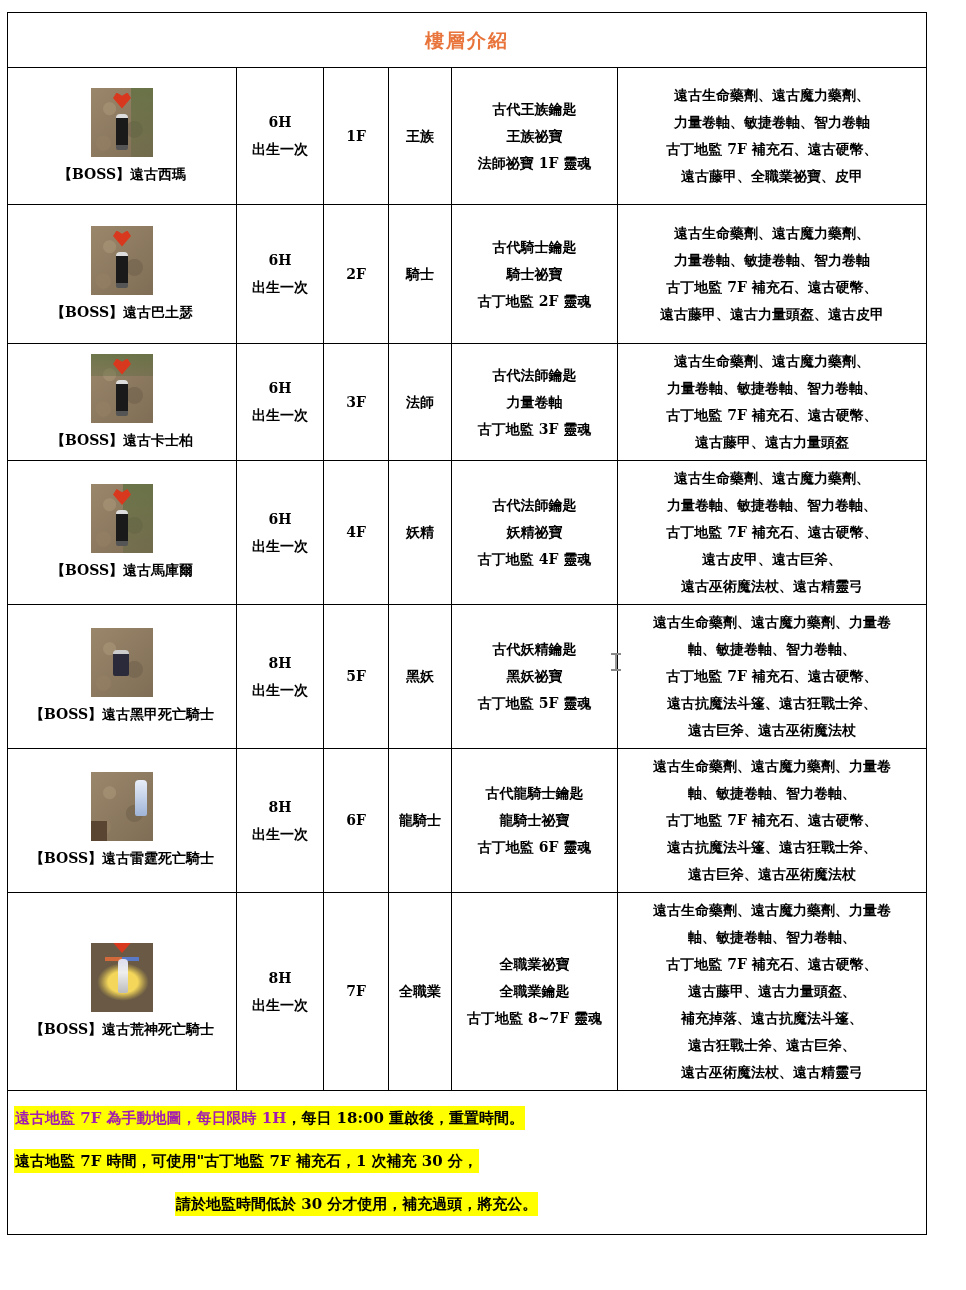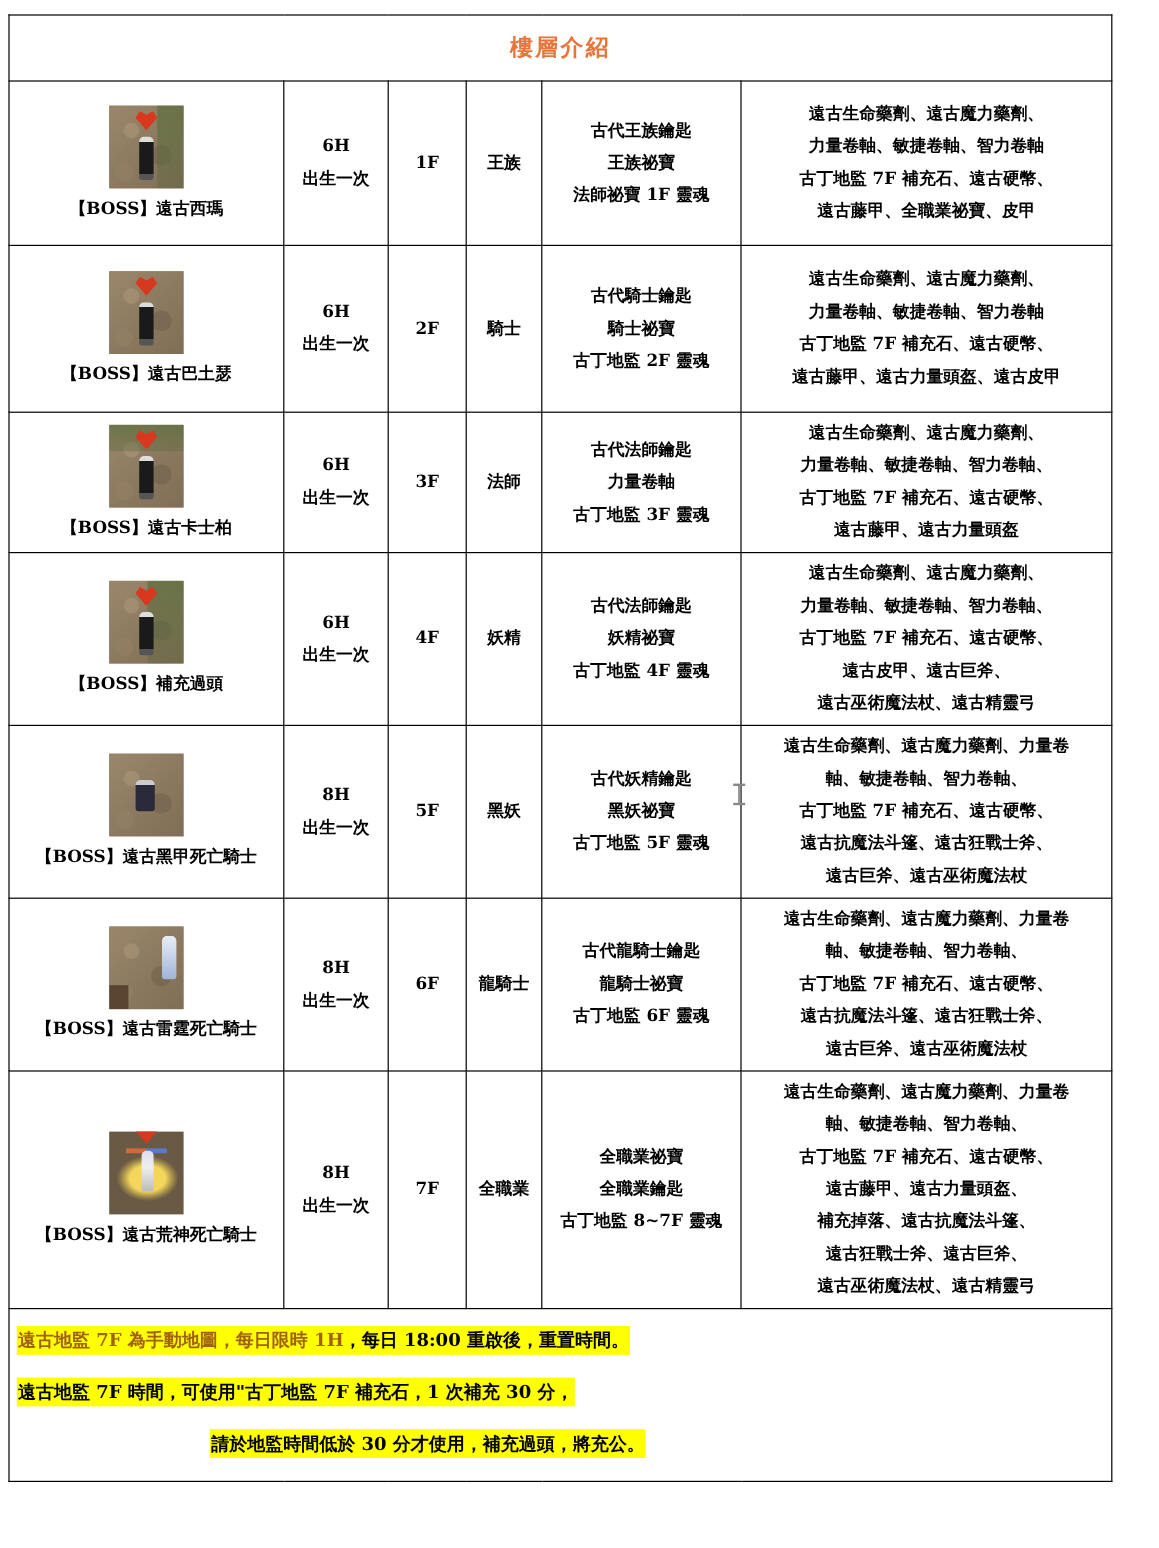--- a/index.html
+++ b/index.html
@@ -44,21 +44,21 @@
   .portrait.p5 .figure { left: 22px; top: 22px; width: 16px; height: 26px; background: linear-gradient(180deg,#ccc 0 4px,#2a2a3a 4px); }
   .portrait.p6 .figure { left: 44px; top: 8px; width: 12px; height: 36px; background: linear-gradient(180deg,#e8eef8,#9fb4d8); }
   .portrait.p6 .hut { position: absolute; left: 0; bottom: 0; width: 16px; height: 20px; background: #5a4532; }
   .portrait.p7 { background: #6a5a45; }
   .portrait.p7 .glow { position: absolute; left: 6px; top: 20px; width: 52px; height: 38px; background: radial-gradient(ellipse, #f4d75a 0 40%, rgba(240,210,80,.3) 60%, transparent 70%); }
   .portrait.p7 .figure { left: 27px; top: 16px; width: 10px; height: 34px; background: linear-gradient(180deg,#dde,#eee 40%,#bbb); }
   .portrait.p7 .bar { position: absolute; left: 14px; top: 14px; width: 34px; height: 4px; background: linear-gradient(90deg,#d2693a 50%,#5a7ac8 50%); }
   .portrait.p7 .emblem { top: -6px; }
   .notes-cell { text-align: left !important; padding: 0 !important; height: 136px; vertical-align: top !important; }
   .note { font-weight: bold; font-size: 15px; display: inline-block; background: #ffff00; line-height: 24px; padding: 0 1px; }
-  .note .red { color: #a16207; }
+  .note .red { color: #a21caf; }
   .note-line { position: relative; height: 43px; }
   .note-line.l1 { margin-top: 14px; padding-left: 6px; }
   .note-line.l2 { padding-left: 6px; }
   .note-line.l3 { padding-left: 167px; }
   .cursor { position: absolute; left: 611px; top: 653px; width: 10px; height: 18px; }
   .cursor::before, .cursor::after { content: ""; position: absolute; left: 0; width: 10px; height: 2px; background: #888; }
   .cursor::before { top: 0; } .cursor::after { bottom: 0; }
   .cursor span { position: absolute; left: 4px; top: 2px; width: 2px; height: 14px; background: #999; }
 </style>
 </head>
@@ -165,21 +165,21 @@
   </tr>
 
   <tr style="height:144px">
     <td class="boss">
       <div class="portrait">
             <div class="ground"></div>
             <div class="grass" style="width:30px"></div>
             <div class="emblem"></div>
             <div class="figure"></div>
           </div>
-      <div>【BOSS】補充過頭</div>
+      <div>【BOSS】遠古馬庫爾</div>
     </td>
     <td>
           <div>6H</div>
           <div>出生一次</div>
         </td>
     <td>4F</td>
     <td>妖精</td>
     <td>
           <div>古代法師鑰匙</div>
           <div>妖精祕寶</div>

